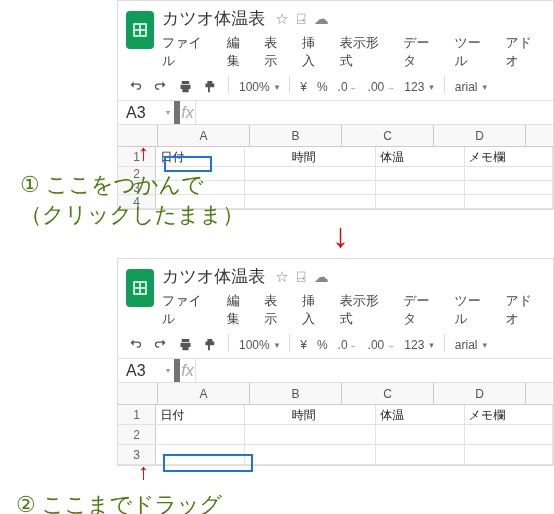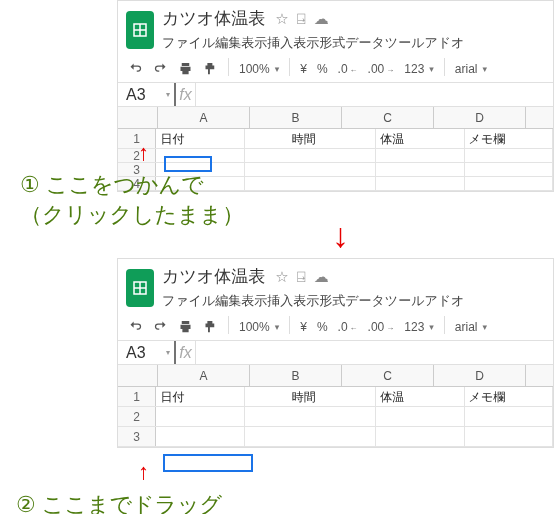--- a/index.html
+++ b/index.html
@@ -9,31 +9,31 @@
   .sheet1 { left: 117px; top: 0px; width: 437px; }
   .sheet2 { left: 117px; top: 258px; width: 437px; }
   .header { display: flex; align-items: flex-start; padding: 6px 8px 0 8px; gap: 8px; }
   .logo { width: 28px; height: 38px; background: #0f9d58; border-radius: 4px; display: flex; align-items: center; justify-content: center; color: #fff; margin-top: 4px; }
   .logo svg { width: 18px; height: 18px; }
   .titlearea { flex: 1; }
   .titlerow { display: flex; align-items: center; gap: 10px; }
   .title { font-size: 17px; color: #333; font-weight: 400; }
   .titleicons { display: flex; gap: 8px; color: #888; }
   .titleicons span { font-size: 15px; cursor: pointer; }
-  .menus { display: flex; margin-top: 4px; font-size: 13px; color: #444; }
+  .menus { display: flex; gap: 12px; margin-top: 4px; font-size: 13px; color: #444; }
   .menus span { cursor: pointer; }
   .toolbar { display: flex; align-items: flex-end; gap: 10px; padding: 6px 10px; border-bottom: 1px solid #e0e0e0; color: #555; font-size: 12px; }
   .tb-sep { width: 1px; height: 18px; background: #ddd; }
   .toolbar .tb { cursor: pointer; display: flex; align-items: center; gap: 2px; }
   .toolbar svg { width: 15px; height: 15px; }
   .dropdown::after { content: "▾"; font-size: 9px; margin-left: 3px; color: #777; }
   .namebox-row { display: flex; align-items: center; border-bottom: 1px solid #e0e0e0; height: 24px; font-size: 16px; }
   .namebox { width: 56px; padding-left: 8px; color: #333; display: flex; align-items: center; justify-content: space-between; padding-right: 4px; }
   .namebox::after { content: "▾"; font-size: 8px; color: #999; }
-  .fx { width: 22px; text-align: center; color: #aaa; font-style: italic; border-left: 2px solid #737373; border-right: 1px solid #e0e0e0; height: 100%; line-height: 24px; }
+  .fx { width: 22px; text-align: center; color: #aaa; font-style: italic; border-left: 6px solid #737373; border-right: 1px solid #e0e0e0; height: 100%; line-height: 24px; }
   .formula { flex: 1; padding-left: 6px; }
   .grid { font-size: 12px; }
   .colhdr { display: flex; height: 22px; background: #f8f8f8; border-bottom: 1px solid #ccc; }
   .corner { width: 40px; border-right: 1px solid #ccc; }
   .ch { border-right: 1px solid #ccc; text-align: center; line-height: 22px; color: #555; }
   .chA { width: 92px; } .chB { width: 92px; } .chC { width: 92px; } .chD { width: 92px; }
   .row { display: flex; height: 20px; border-bottom: 1px solid #e3e3e3; }
   .rh { width: 40px; background: #f8f8f8; border-right: 1px solid #ccc; text-align: center; line-height: 20px; color: #666; }
   .cell { border-right: 1px solid #e3e3e3; padding-left: 4px; line-height: 20px; color: #222; }
   .cA { width: 92px; font-family: Liberation Serif, serif; } .cB { width: 92px; margin-left: 43px; } .cC { width: 92px; } .cD { width: 92px; }

